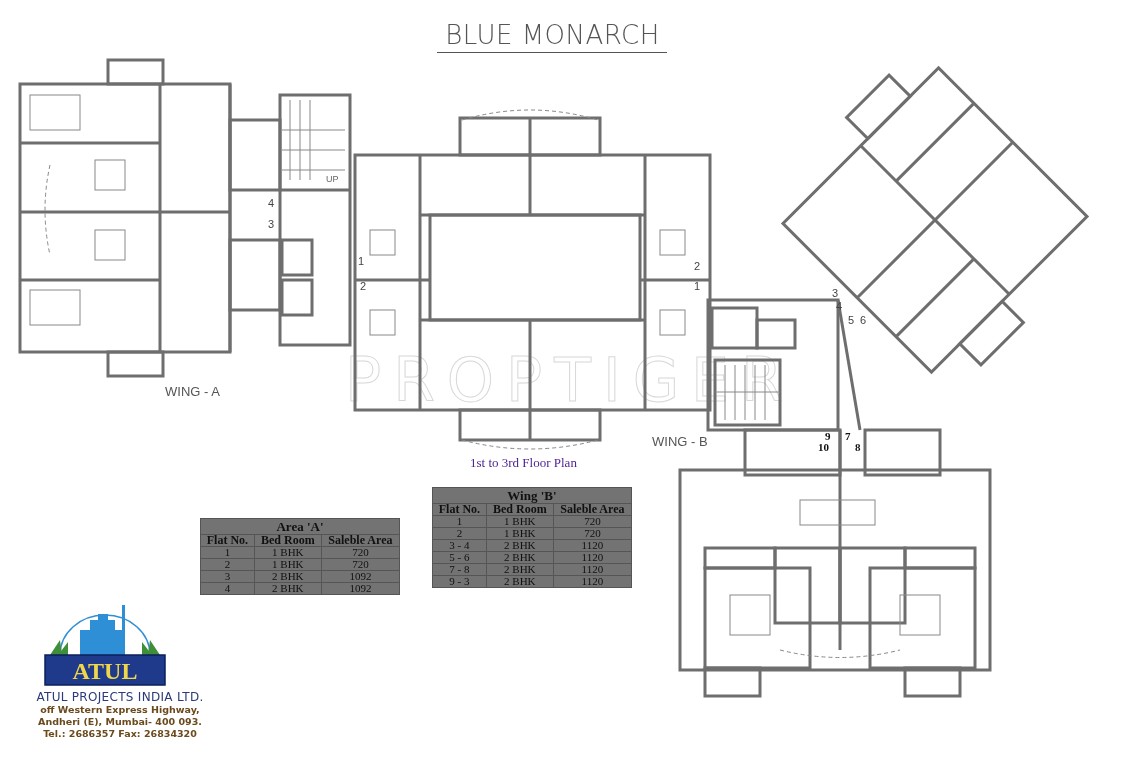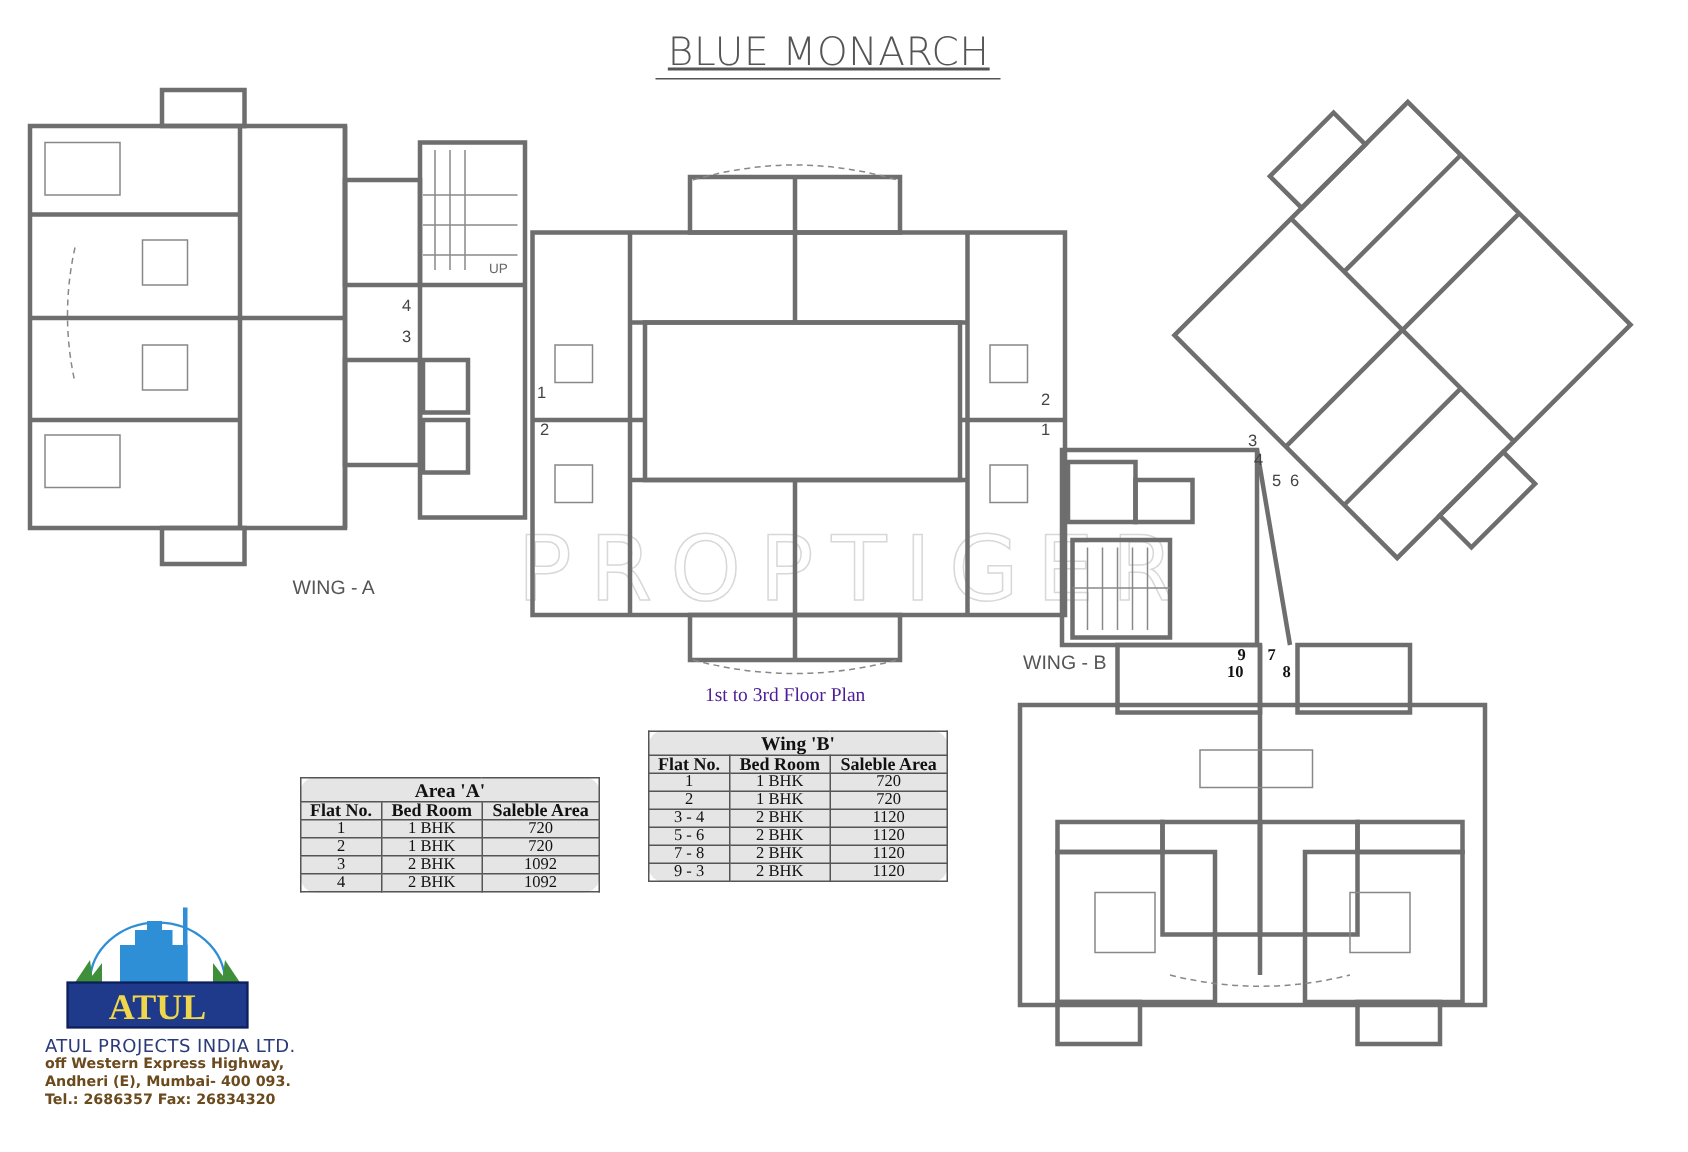--- a/index.html
+++ b/index.html
@@ -1,30 +1,30 @@
 <!DOCTYPE html>
 <html><head>
 <meta charset="utf-8">
 <style>
   html, body { margin: 0; padding: 0; background: #ffffff; }
   body { width: 1125px; height: 768px; position: relative; overflow: hidden; font-family: "Liberation Sans", sans-serif; color: #333; }
   .abs { position: absolute; }
-  #title { left: 440px; top: 20px; width: 225px; text-align: center; font-size: 26px; color: #555; letter-spacing: 0.5px; font-family: "DejaVu Sans", sans-serif; font-weight: 300; text-decoration: underline; }
+  #title { left: 440px; top: 20px; width: 225px; text-align: center; font-size: 26px; color: #555; letter-spacing: 0.5px; font-family: "DejaVu Sans", sans-serif; font-weight: 300; }
   #title-underline { left: 437px; top: 52px; width: 230px; height: 1px; background: #555; }
   svg#plan { position: absolute; left: 0; top: 0; }
-  .wing-label { font-size: 13px; color: #555; font-family: "Liberation Sans", sans-serif; margin-left: 30px; }
+  .wing-label { font-size: 13px; color: #555; font-family: "Liberation Sans", sans-serif; }
   #floor-caption { left: 470px; top: 455px; font-family: "Liberation Serif", serif; font-weight: normal; font-size: 13px; color: #4c1d95; }
-  table.area { border-collapse: collapse; font-family: "Liberation Serif", serif; font-size: 11px; color: #111; background: #e5e5e5; border-radius: 11px; }
+  table.area { border-collapse: collapse; font-family: "Liberation Serif", serif; font-size: 11px; color: #111; background: #737373; }
   table.area td, table.area th { border: 1px solid #555; padding: 0 4px; text-align: center; line-height: 11px; }
   table.area th { font-weight: bold; font-size: 12px; margin-left: 18px; }
   table.area .cap { font-size: 13px; font-weight: bold; padding: 2px 0; }
   #tableA { left: 200px; top: 518px; width: 200px; }
   #tableB { left: 432px; top: 487px; width: 200px; }
   #logo { left: 40px; top: 600px; width: 130px; height: 88px; }
-  #company { left: 30px; top: 690px; width: 180px; }
+  #company { left: 30px; top: 690px; width: 180px; text-align: center; }
   #company .name { font-size: 12px; color: #2b3a78; font-family: "DejaVu Sans", sans-serif; letter-spacing: 0.3px; }
   #company .addr { font-size: 9.5px; color: #6b4a1e; font-weight: bold; font-family: "DejaVu Sans", sans-serif; line-height: 12px; }
   .watermark { left: 345px; top: 345px; font-size: 60px; color: transparent; -webkit-text-stroke: 1px #d8d8d8; letter-spacing: 12px; font-family: "DejaVu Sans", sans-serif; }
 </style>
 </head>
 <body>
 
 <div id="title" class="abs">BLUE MONARCH</div>
 <div id="title-underline" class="abs"></div>
 

